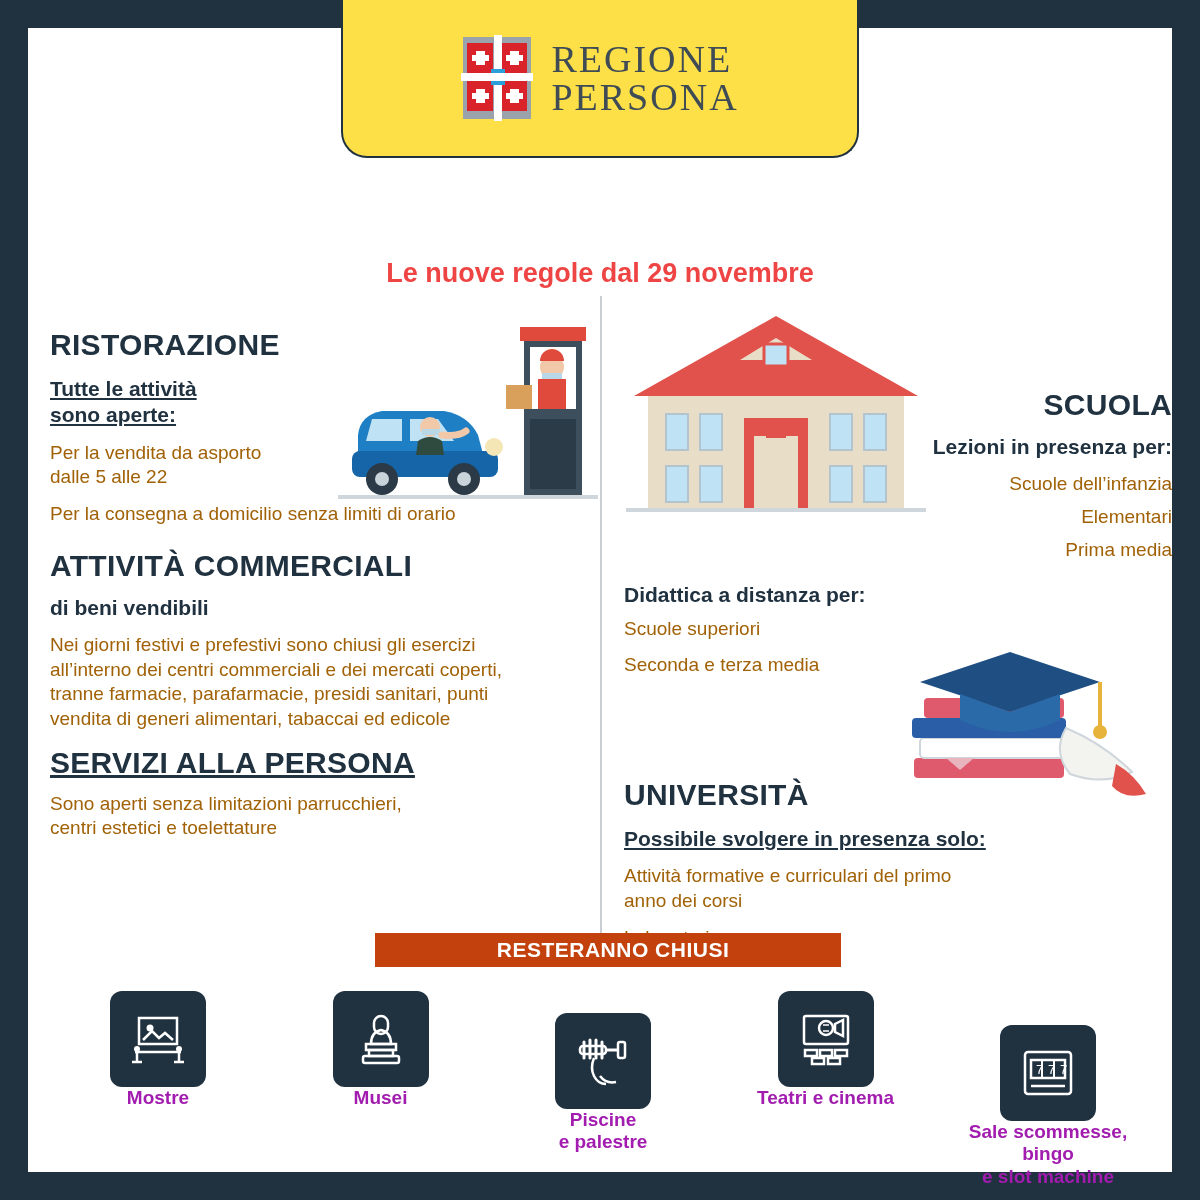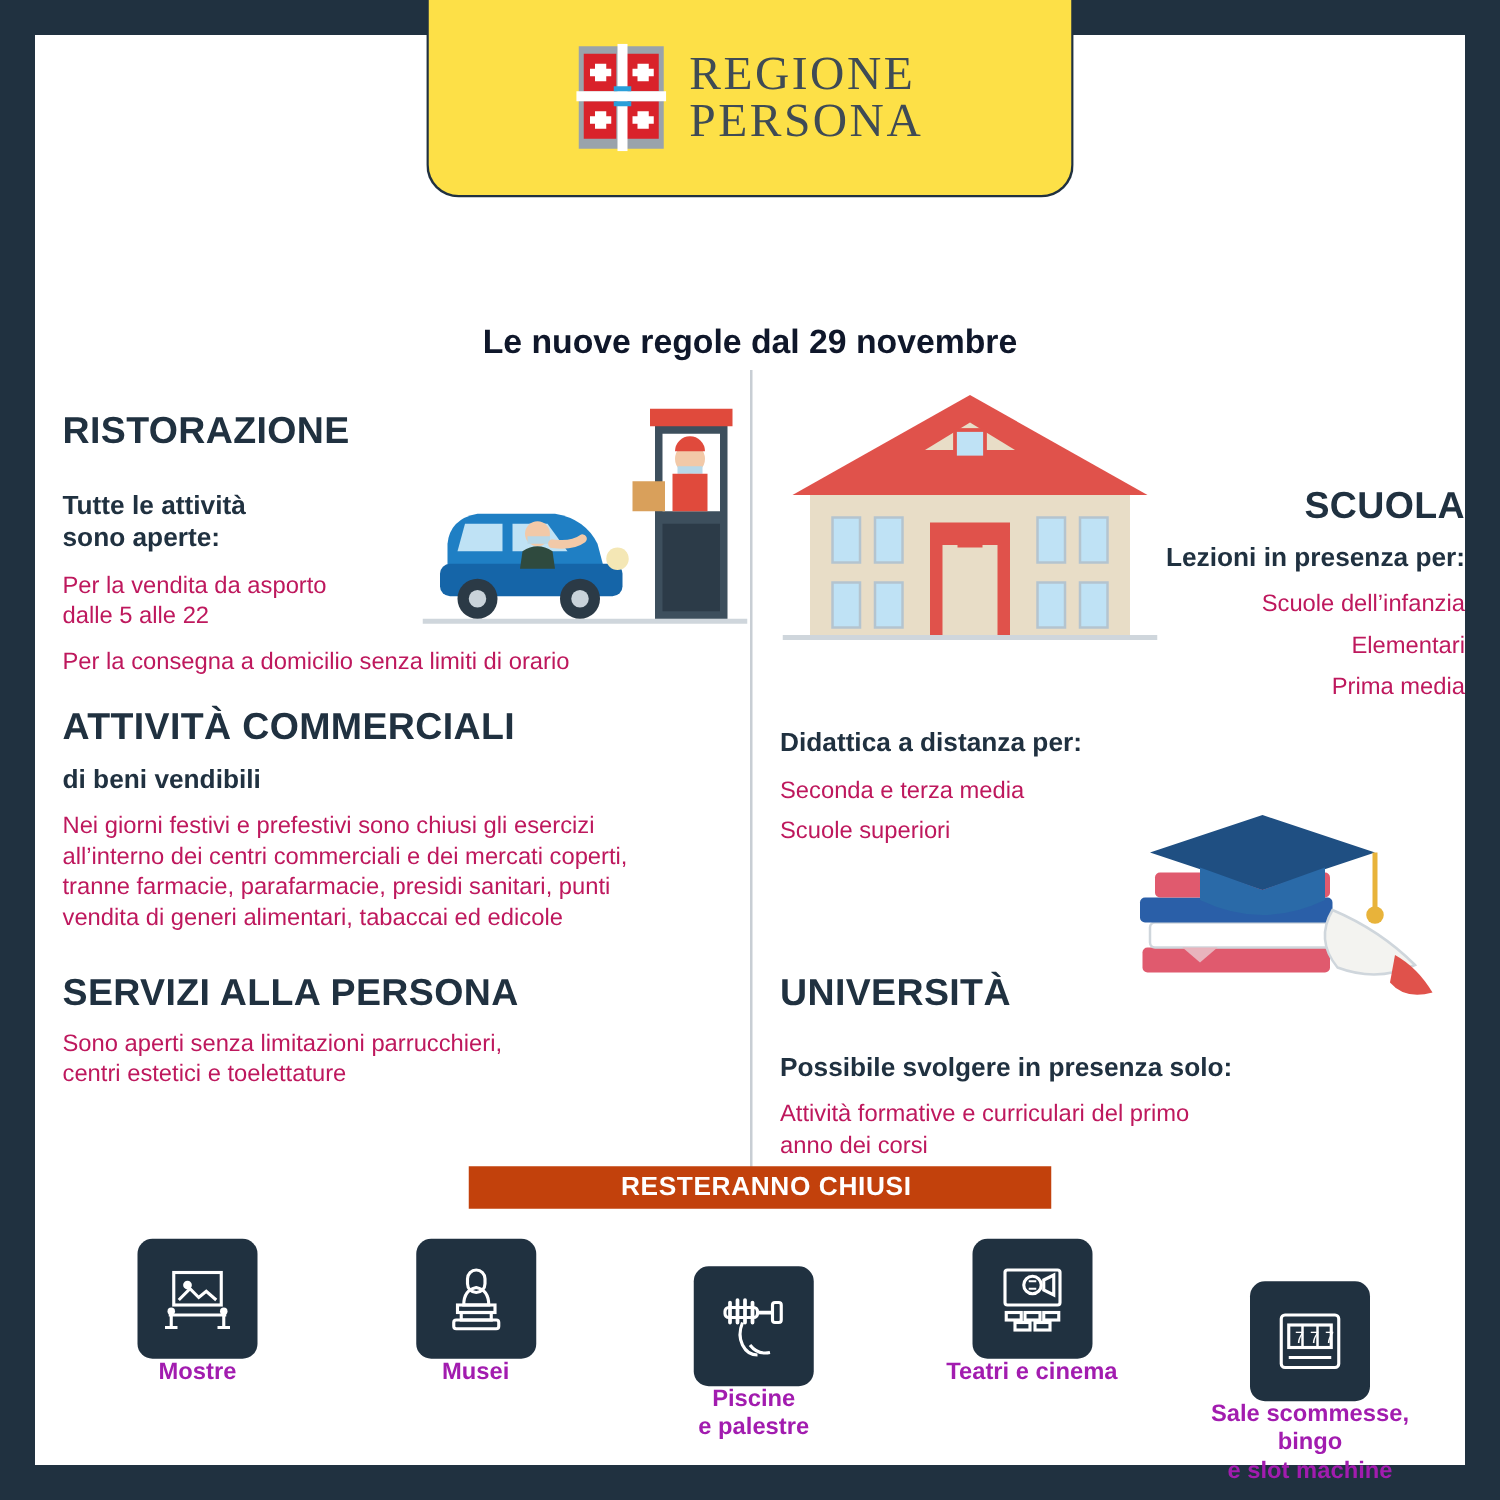--- a/index.html
+++ b/index.html
@@ -27,36 +27,36 @@
     font-family:"Liberation Serif", serif;
     font-size:38px;letter-spacing:2px;color:#3f4b55;font-weight:400;
   }
   
   .title{
     position:absolute;left:0;top:176px;width:1144px;text-align:center;
     font-size:41px;font-weight:bold;color:#203140;letter-spacing:.5px;
   }
   .subtitle{
     position:absolute;left:0;top:230px;width:1144px;text-align:center;
-    font-size:27px;font-weight:bold;color:#0f172a;
+    font-size:27px;font-weight:bold;color:#ef4444;
   }
   
   .vdiv{
     position:absolute;left:572px;top:268px;width:2px;height:638px;background:#c8ced4;
   }
   
   .h2{font-size:30px;font-weight:bold;color:#203140;letter-spacing:.3px;}
   .h3{font-size:21px;font-weight:bold;color:#203140;line-height:1.25;}
-  .p{font-size:19px;color:#be185d;line-height:1.3;}
+  .p{font-size:19px;color:#a16207;line-height:1.3;}
   
   .col-left{position:absolute;left:22px;top:300px;width:540px;}
   .col-right{position:absolute;left:596px;top:282px;width:548px;}
   .mt12{margin-top:12px;}
   .mt8{margin-top:8px;}
-  .mt18{margin-top:30px;}
+  .mt18{margin-top:14px;text-decoration:underline;}
   .mt22{margin-top:22px;}
   
   .right-al{text-align:right;}
   
   .banner{
     position:absolute;left:347px;top:905px;width:456px;height:34px;
     background:#c2410c;color:#ffffff;font-weight:bold;font-size:21px;
     display:flex;align-items:center;justify-content:center;letter-spacing:.5px;padding-left:10px;
   }
   
@@ -195,22 +195,22 @@
     <div class="right-al" style="margin-top:78px;">
       <div class="h2">SCUOLA</div>
       <div class="h3 mt12">Lezioni in presenza per:</div>
       <div class="p mt12">Scuole dell’infanzia</div>
       <div class="p mt8">Elementari</div>
       <div class="p mt8">Prima media</div>
     </div>
 
     <div style="margin-top:20px;">
       <div class="h3">Didattica a distanza per:</div>
+      <div class="p mt8">Scuole superiori</div>
       <div class="p mt12">Seconda e terza media</div>
-      <div class="p mt8">Scuole superiori</div>
     </div>
 
     <div style="margin-top:100px;">
       <div class="h2">UNIVERSITÀ</div>
       <div class="h3 mt18">Possibile svolgere in presenza solo:</div>
       <div class="p mt12">
         <div>Attività formative e curriculari del primo</div>
         <div>anno dei corsi</div>
       </div>
       <div class="p mt12">Laboratori</div>

